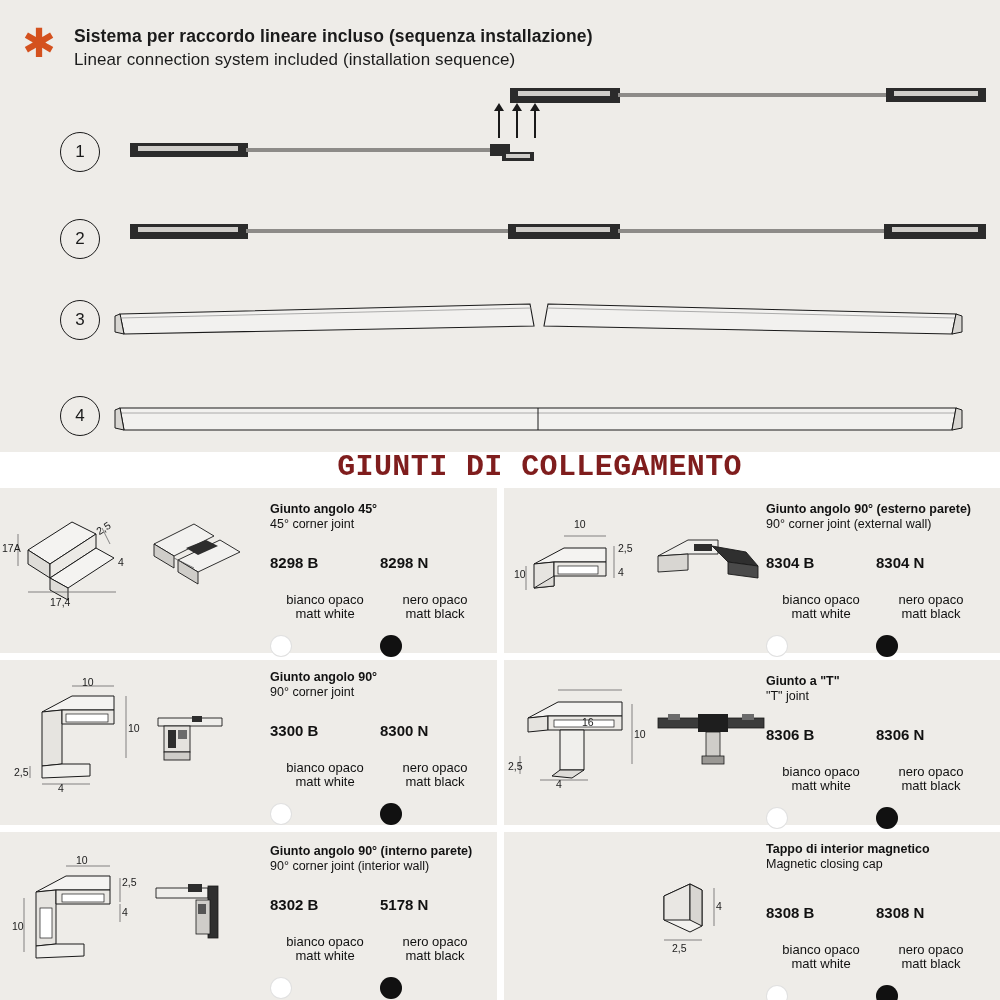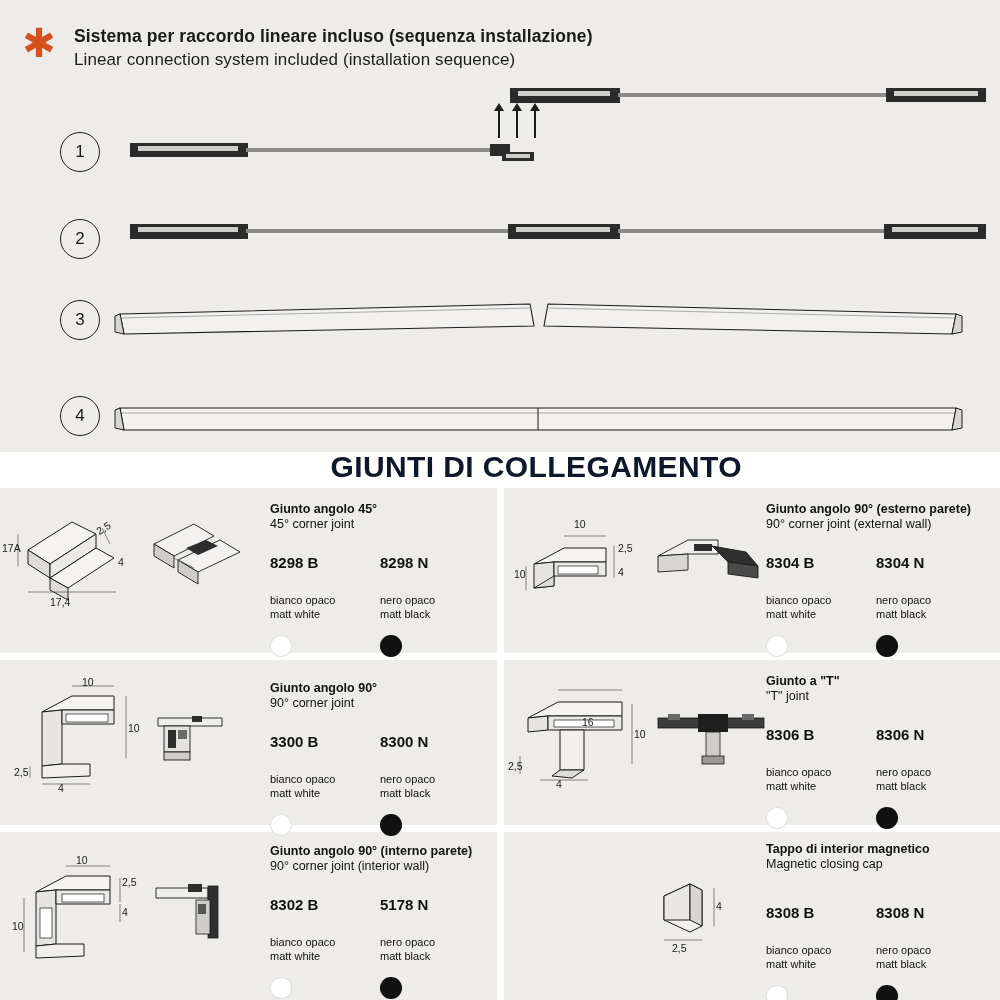--- a/index.html
+++ b/index.html
@@ -60,40 +60,40 @@
     border-bottom:8px solid #1a1a1a;
   }
 
   
   .title-band{
     position:absolute;left:0;top:452px;width:1000px;height:36px;
     background:#ffffff;
   }
   .title-band .title{
     position:absolute;right:258px;top:-2px;
-    font-family:Liberation Sans, sans-serif;
-    font-size:30px;font-weight:bold;color:#0f172a;
+    font-family:Liberation Mono, monospace;
+    font-size:30px;font-weight:bold;color:#7f1d1d;
     letter-spacing:.4px;
   }
 
   
   .grid-section{
     position:absolute;left:0;top:488px;width:1000px;height:512px;
     background:#eeece8;
   }
   .cell{
     position:absolute;
     box-sizing:border-box;
   }
   .cell-draw{position:absolute;}
   .cell-info{position:absolute;}
   .info-it{font-size:12.5px;font-weight:bold;color:#111;line-height:15px;}
   .info-en{font-size:12.5px;color:#111;line-height:15px;}
   .code{font-size:15px;font-weight:bold;color:#111;}
-  .finish{font-size:11px;color:#111;line-height:14px;}
+  .finish{font-size:13px;color:#111;line-height:14px;text-align:center;}
   .dot{
     width:22px;height:22px;border-radius:50%;
     box-shadow:0 0 0 1px rgba(0,0,0,.12) inset;
   }
   .dot-white{background:#ffffff;}
   .dot-black{background:#111111;}
 
   .hsep{position:absolute;background:#ffffff;height:7px;left:0;width:1000px;}
   .vsep{position:absolute;background:#ffffff;width:7px;}
   .dimtxt{position:absolute;font-size:10.5px;color:#1a1a1a;}
@@ -301,21 +301,21 @@
       <svg width="110" height="84">
         <polygon points="6,22 70,22 70,30 6,30" fill="#efeeeb" stroke="#1a1a1a" stroke-width=".9"></polygon>
         <rect x="12" y="30" width="26" height="26" fill="#e4e2de" stroke="#1a1a1a" stroke-width=".9"></rect>
         <rect x="16" y="34" width="8" height="18" fill="#2d2d2d"></rect>
         <rect x="26" y="34" width="9" height="9" fill="#6b6b6b"></rect>
         <rect x="12" y="56" width="26" height="8" fill="#cfcdc9" stroke="#1a1a1a" stroke-width=".9"></rect>
         <rect x="40" y="20" width="10" height="6" fill="#2d2d2d"></rect>
       </svg>
     </div>
 
-    <div class="cell-info" style="left:270px;top:21px;width:220px;">
+    <div class="cell-info" style="left:270px;top:10px;width:220px;">
       <div class="info-it">Giunto angolo 90°</div>
       <div class="info-en">90° corner joint</div>
       <div style="display:flex;margin-top:22px;">
         <div style="width:110px;">
           <div class="code">3300 B</div>
           <div class="finish" style="margin-top:22px;">bianco opaco</div>
           <div class="finish">matt white</div>
           <div class="dot dot-white" style="margin-top:14px;"></div>
         </div>
         <div style="width:110px;">

